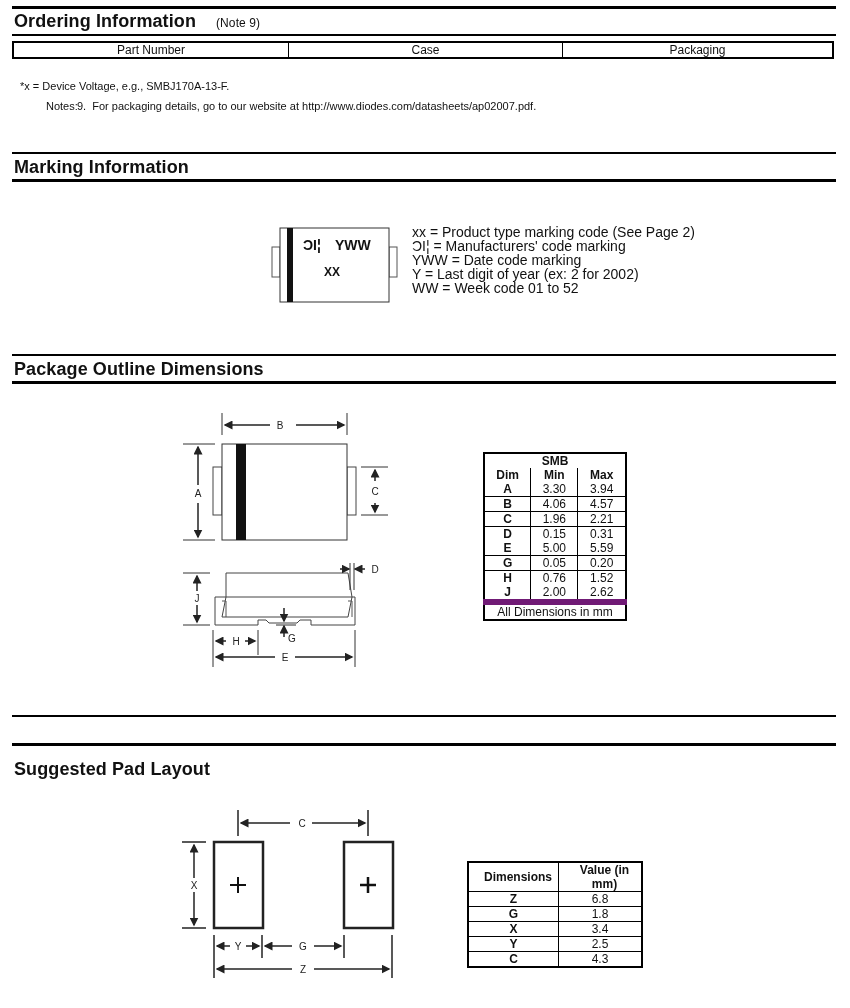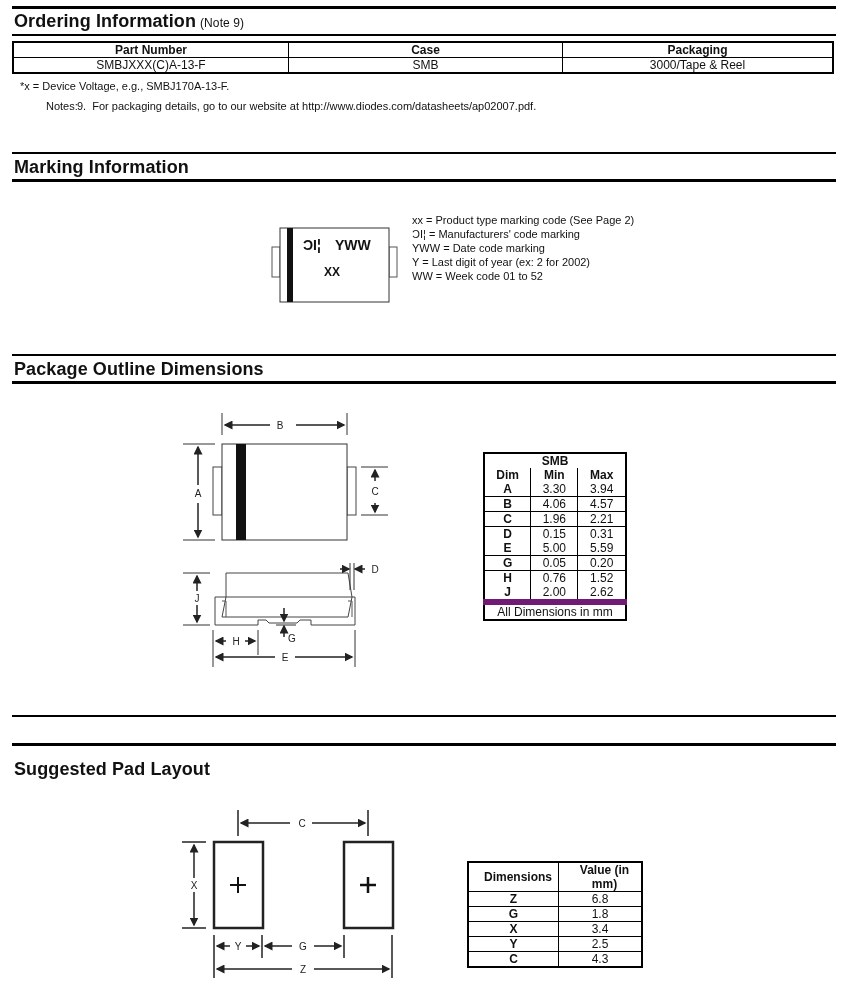--- a/index.html
+++ b/index.html
@@ -1,60 +1,55 @@
 <!DOCTYPE html>
 <html><head>
 <meta charset="utf-8">
 <style>
   html, body { margin:0; padding:0; background:#ffffff; }
   body { width:850px; height:1008px; position:relative; overflow:hidden;
          font-family:"Liberation Sans", sans-serif; color:#111; }
   .abs { position:absolute; }
   .rule { position:absolute; left:12px; width:824px; background:#000; }
   .sec-title { position:absolute; left:14px; font-weight:bold; font-size:18px; letter-spacing:0.1px; }
-  .sec-title .note { font-weight:normal; font-size:12px; margin-left:4px; }
+  .sec-title .note { font-weight:normal; font-size:12px; margin-left:20px; }
   table { border-collapse:collapse; }
   .order-table { position:absolute; left:12px; top:41px; width:822px; font-size:12px; }
   .order-table td, .order-table th { border:1px solid #000; text-align:center; padding:0; height:14px; line-height:14px; }
-  .order-table th { font-weight:bold; }
+  .order-table th { font-weight:normal; }
   .order-table { border:2px solid #000; }
   .small { font-size:11px; }
   .dim-table { position:absolute; left:483px; top:452px; width:144px; font-size:12px; border:2px solid #000; }
   .dim-table td { text-align:center; height:14px; line-height:14px; padding:0; border-left:1px solid #000; }
   .dim-table td:first-child { border-left:none; font-weight:bold; }
   .dim-table tr.sep td { border-top:1px solid #000; }
   .dim-table tr.hdr td { font-weight:bold; }
   .dim-table tr.foot td { font-weight:normal; border-top:6px solid #701a75; border-left:none; }
   .pad-table { position:absolute; left:467px; top:861px; width:176px; font-size:12px; border:2px solid #000; }
   .pad-table td { border:1px solid #000; text-align:center; height:14px; line-height:14px; padding:0; }
   .pad-table td:first-child { font-weight:bold; }
   .pad-table tr.hdr td { font-weight:bold;padding-left:9px; }
-  .legend { position:absolute; left:412px; top:213px; font-size:11px; line-height:14px; }
+  .legend { position:absolute; left:412px; top:225px; font-size:14px; line-height:14px; }
   svg text { font-family:"Liberation Sans", sans-serif; }
 </style>
 </head>
 <body>
 
 <div class="rule" style="top:6px;height:3px;"></div>
 <div class="sec-title" style="top:11px;">
   <span>Ordering Information</span><span class="note">(Note 9)</span>
 </div>
 <div class="rule" style="top:34px;height:2px;"></div>
 
 <table class="order-table">
   <tbody>
       <tr>
     <th style="width:274px">Part Number</th>
     <th style="width:273px">Case</th>
     <th>Packaging</th>
-  </tr>
-  <tr>
-    <td>SMBJXXX(C)A-13-F</td>
-    <td>SMB</td>
-    <td>3000/Tape &amp; Reel</td>
   </tr>
 </tbody>
   </table>
 
 <div class="abs small" style="left:20px;top:80px;">*x = Device Voltage, e.g., SMBJ170A-13-F.</div>
 <div class="abs small" style="left:20px;top:100px;padding-left:26px;">Notes:</div>
 <div class="abs small" style="left:77px;top:100px;white-space:pre;">9.  For packaging details, go to our website at http://www.diodes.com/datasheets/ap02007.pdf.</div>
 
 <div class="rule" style="top:152px;height:2px;"></div>
 <div class="sec-title" style="top:157px;">Marking Information</div>

